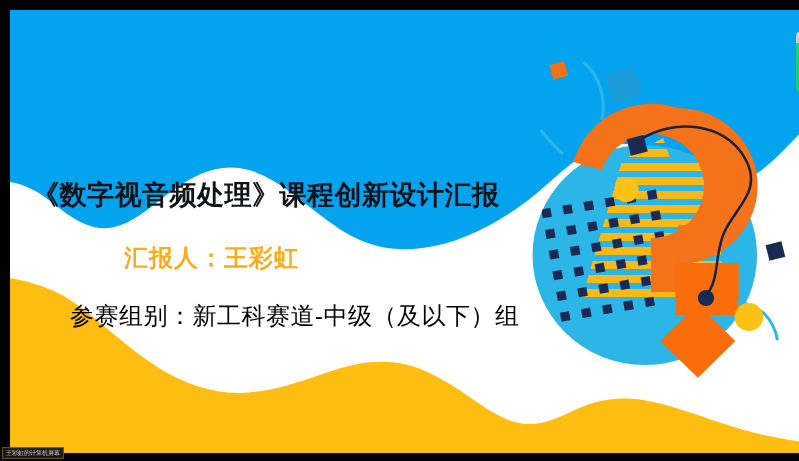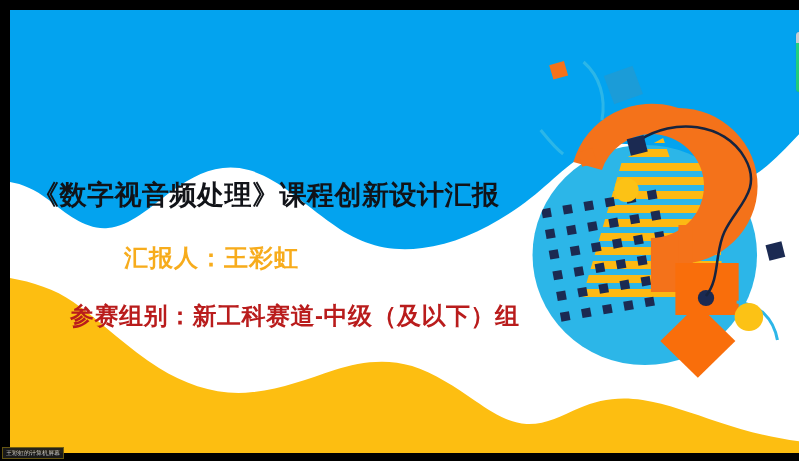--- a/index.html
+++ b/index.html
@@ -74,22 +74,22 @@
     letter-spacing: 1px;
     white-space: nowrap;
     margin-left: 28px;
   }
 
   #slide-group {
     position: absolute;
     left: 60px;
     top: 130px;
     font-size: 24px;
-    font-weight: 700;
-    color: #b91c1c;
+    font-weight: 400;
+    color: #000000;
     letter-spacing: 0.5px;
     white-space: nowrap;
   }
 
   
   #scrollbar-track {
     position: absolute;
     right: 2px;
     top: 10px;
     width: 7px;

